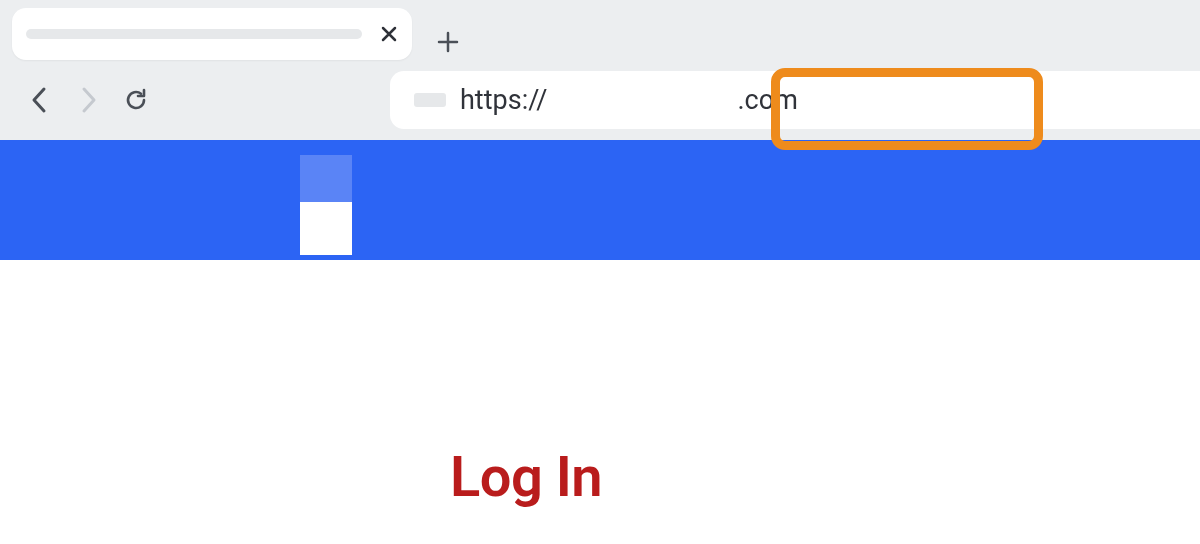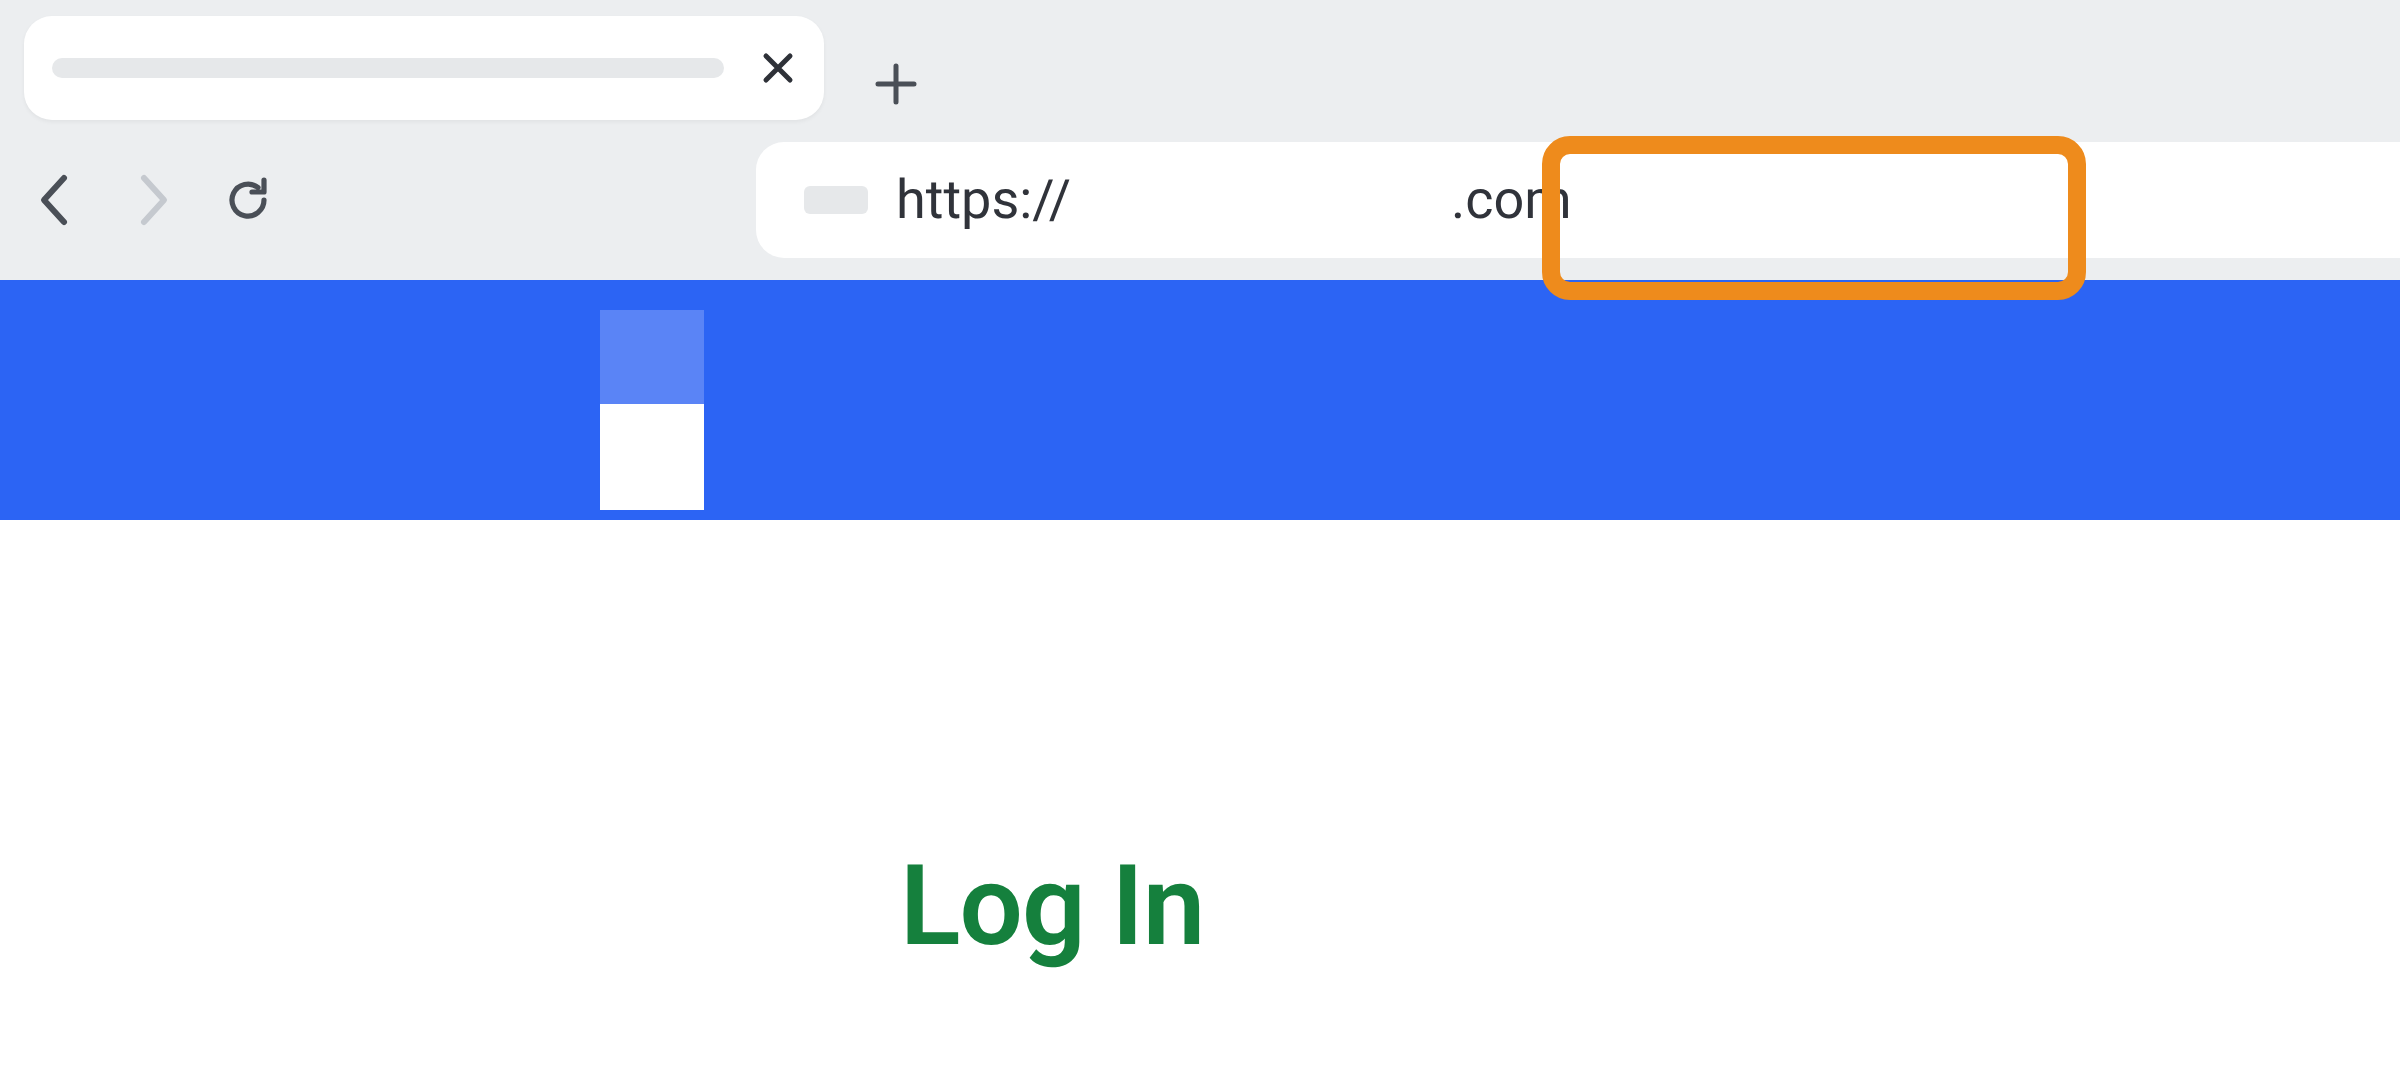--- a/index.html
+++ b/index.html
@@ -3,35 +3,35 @@
 <meta charset="utf-8">
 <style>
   html,body{margin:0;padding:0;font-family:-apple-system,BlinkMacSystemFont,"Segoe UI",Roboto,Helvetica,Arial,sans-serif;background:#eceef0;}
   .viewport{width:1200px;height:544px;position:relative;overflow:hidden;background:#eceef0;}
   
   .tabstrip{height:60px;display:flex;align-items:flex-end;padding-left:12px;gap:18px;}
   .tab{width:400px;height:52px;background:#fff;border-radius:14px;display:flex;align-items:center;justify-content:flex-end;padding:0 14px;box-sizing:border-box;box-shadow:0 1px 2px rgba(0,0,0,.05);}
   .tab-placeholder{flex:1;height:10px;background:#e6e8ea;border-radius:5px;margin-right:18px;}
   .new-tab{width:36px;height:36px;display:flex;align-items:center;justify-content:center;}
   
-  .navrow{height:80px;display:flex;align-items:center;padding-left:4px;position:relative;}
+  .navrow{height:80px;display:flex;align-items:center;padding-left:4px;position:relative;margin-left:12px;}
   .nav-btn{width:48px;height:48px;display:flex;align-items:center;justify-content:center;color:#4a4f57;}
   .nav-btn.disabled{color:#c5c9cf;}
   .urlbar{position:absolute;left:378px;right:0;top:50%;transform:translateY(-50%);height:58px;background:#fff;border-top-left-radius:14px;border-bottom-left-radius:14px;display:flex;align-items:center;padding-left:24px;font-size:27px;color:#30333a;}
   .url-blur{display:inline-block;width:32px;height:14px;background:#e6e8ea;border-radius:3px;margin-right:14px;}
   .url-gap{display:inline-block;width:190px;} 
   .highlight-box{position:absolute;left:771px;top:68px;width:254px;height:64px;border:9px solid #ee8b1c;border-radius:14px;z-index:5;pointer-events:none;}
   
   .banner{position:absolute;left:0;top:140px;right:0;height:120px;background:#2c64f4;}
   .logo{position:absolute;left:300px;top:155px;width:52px;height:100px;}
   .logo-top{width:52px;height:47px;background:#5a84f6;}
   .logo-bot{width:52px;height:53px;background:#fff;}
   
   .page{position:absolute;left:0;top:260px;right:0;bottom:0;background:#fff;}
-  .page h1{margin:0;position:absolute;left:450px;top:160px;font-size:56px;font-weight:600;color:#15803d;letter-spacing:-0.5px;}
+  .page h1{margin:0;position:absolute;left:450px;top:184px;font-size:56px;font-weight:600;color:#b91c1c;letter-spacing:-0.5px;}
   
   svg{display:block;}
 </style>
 </head>
 <body>
 <div class="viewport">
 
   <div class="tabstrip">
     <div class="tab">
       <div class="tab-placeholder"></div>

